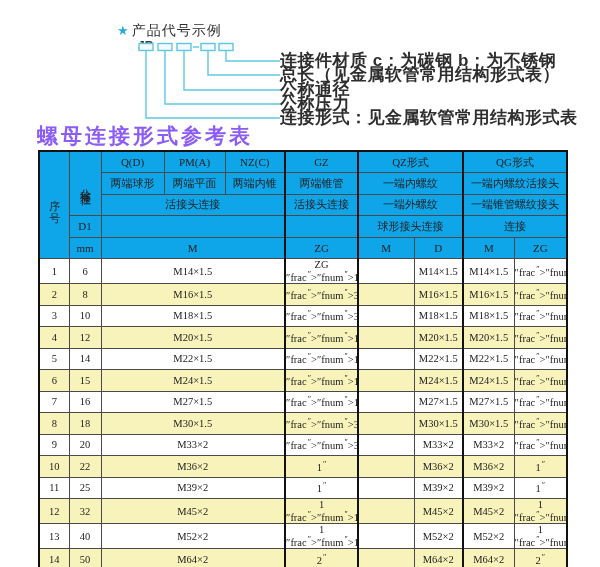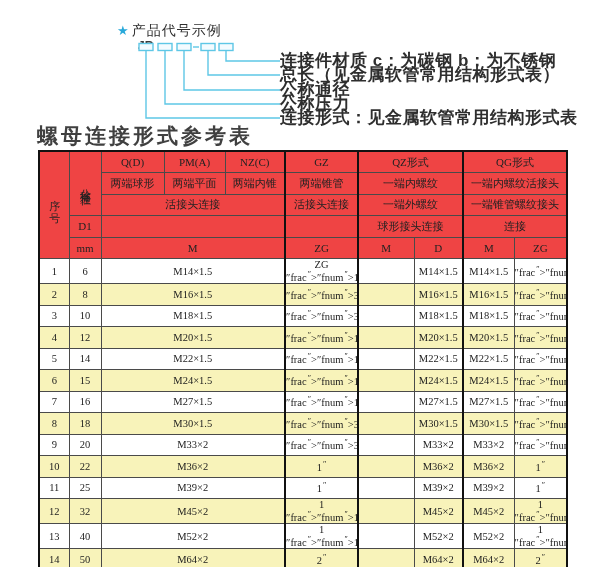--- a/index.html
+++ b/index.html
@@ -21,33 +21,33 @@
   }
   .code-svg{position:absolute;left:138px;top:42px;}
   .code-label{
     position:absolute;left:280px;height:14px;line-height:14px;font-size:17px;
     font-weight:bold;font-family:"Liberation Sans","DejaVu Sans",sans-serif;
     color:#2e2e2e;white-space:nowrap;letter-spacing:0.5px;
   }
   
   .table-title{
     position:absolute;left:37px;top:122px;font-size:21px;font-weight:bold;
-    font-family:"DejaVu Serif","Liberation Serif",serif;color:#404040;
+    font-family:"DejaVu Serif","Liberation Serif",serif;color:#8b5cf6;
     letter-spacing:3px;white-space:nowrap;
   }
   
   .ref-table{
     position:absolute;left:38px;top:150px;width:528px;
     border-collapse:collapse;table-layout:fixed;border:2px solid #111;
   }
   .ref-table th,.ref-table td{
     border:1px solid #4a4a4a;text-align:center;vertical-align:middle;
     padding:0;overflow:hidden;font-weight:normal;
   }
-  .ref-table thead th{background:#ef4444;font-size:11px;}
+  .ref-table thead th{background:#0ea5e9;font-size:11px;}
   .ref-table thead tr{height:21.5px;}
   .ref-table tbody tr{height:21.5px;}
   .ref-table tbody td{font-size:10.5px;background:#ffffff;color:#1c1c1c;}
   .ref-table tbody tr.alt td{background:#f8f3ba;}
   .gsep{border-left:2px solid #111 !important;}
   .vtext{
     display:inline-block;writing-mode:vertical-rl;text-orientation:upright;
     font-size:11px;letter-spacing:2px;
   }
   .vtext.wide{letter-spacing:13px;}

